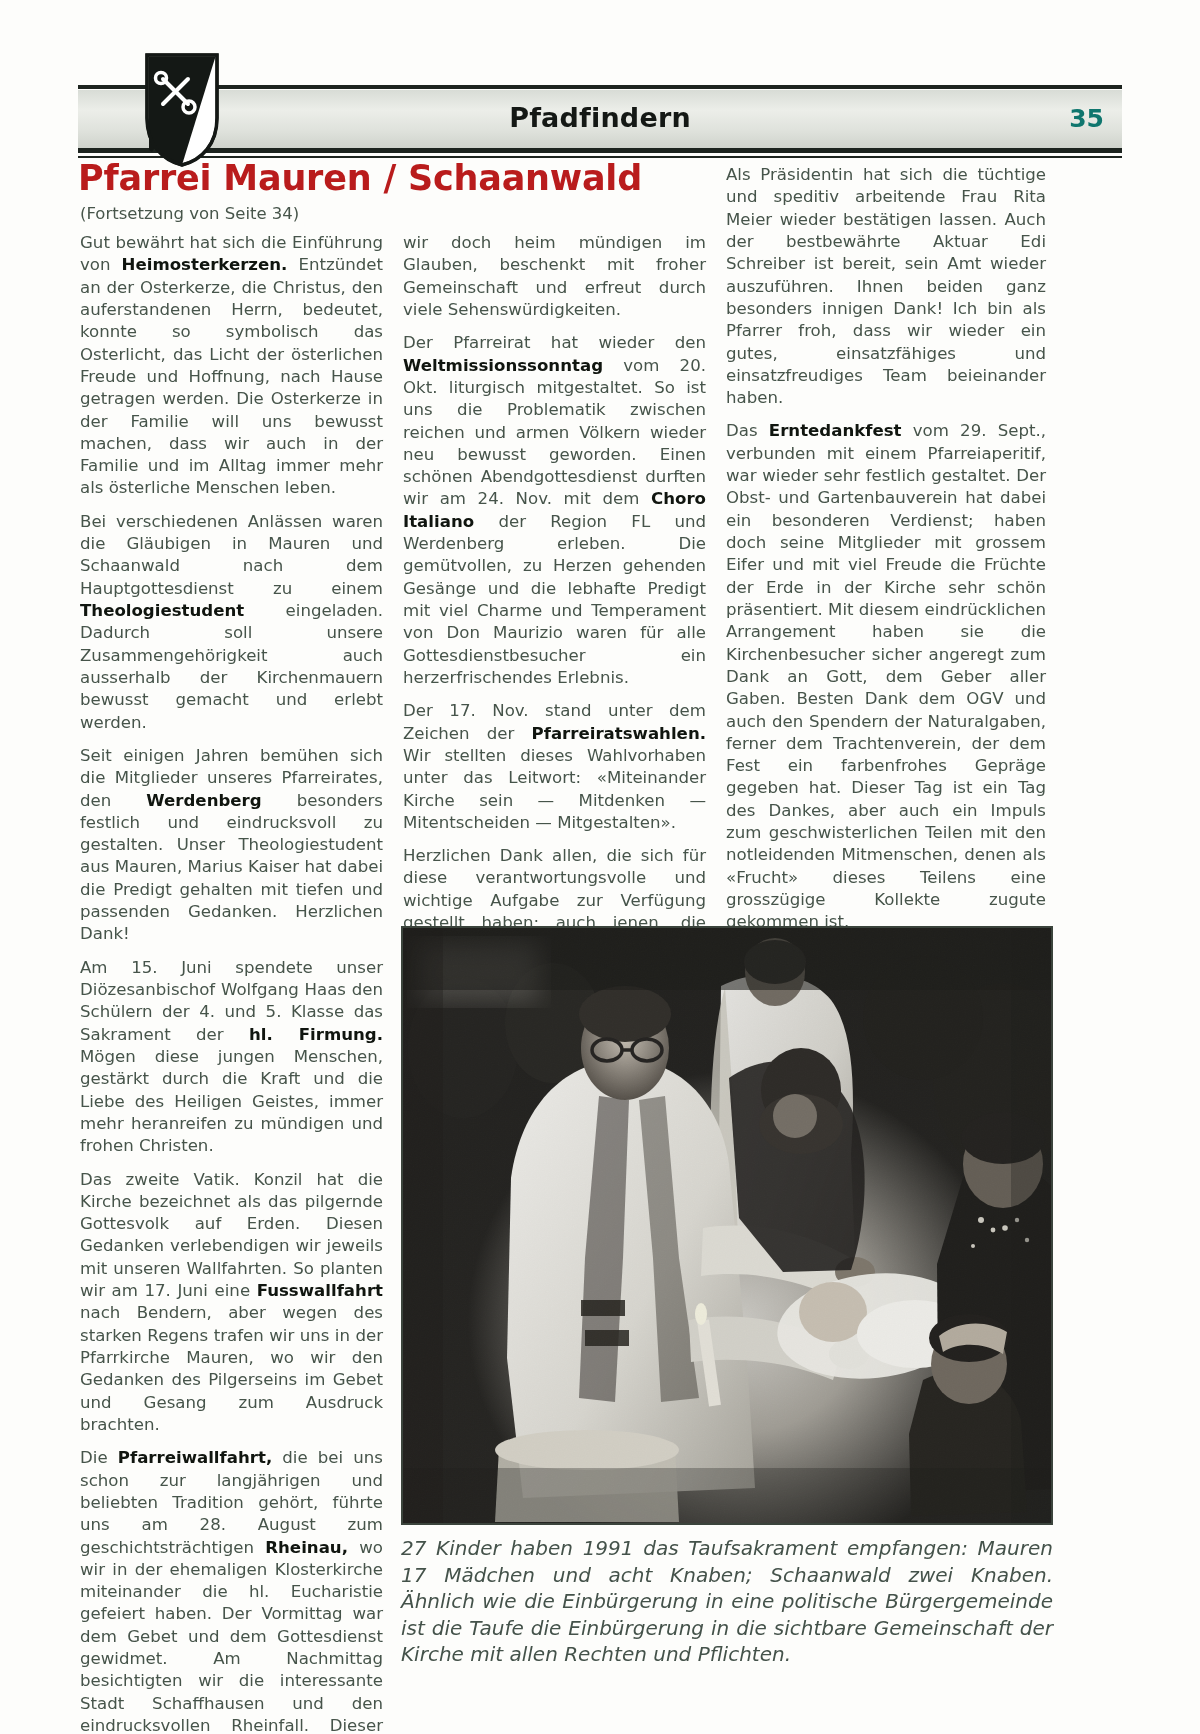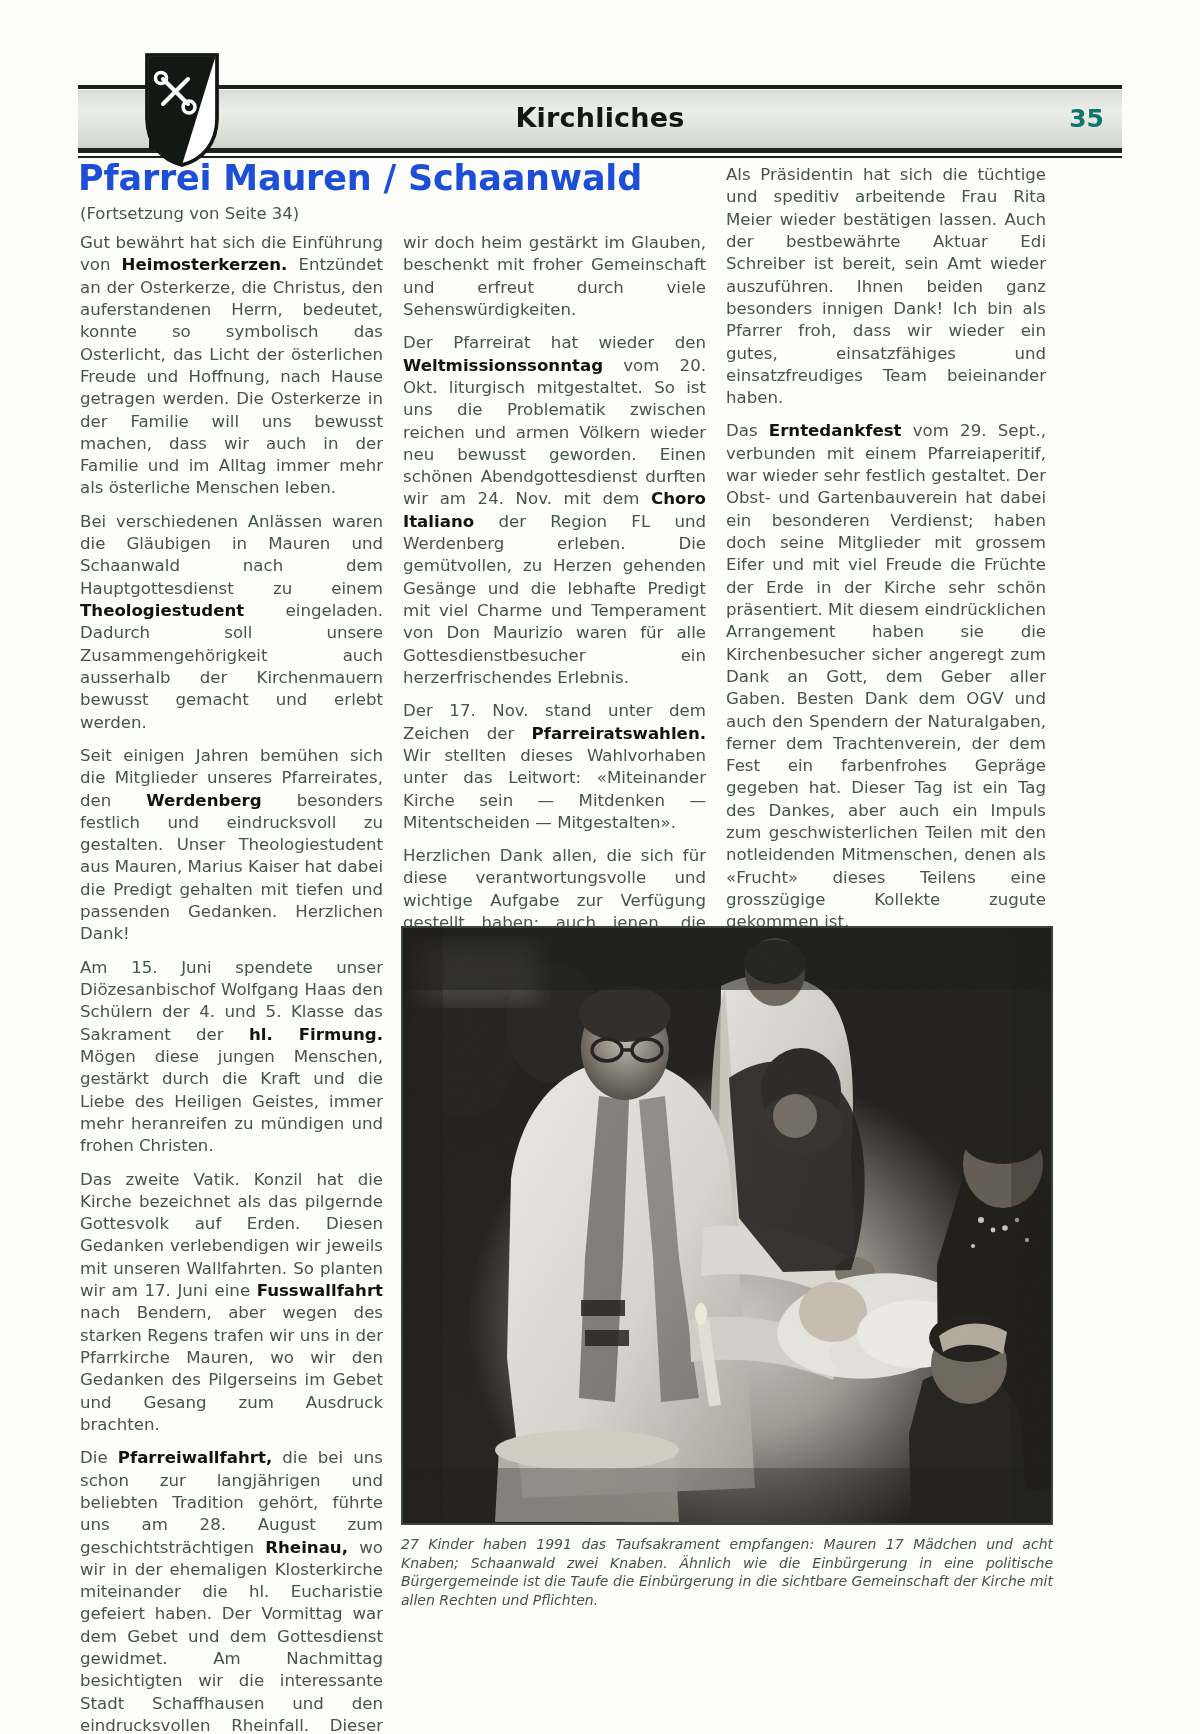--- a/index.html
+++ b/index.html
@@ -95,21 +95,21 @@
   }
 
   
   .headline {
     position: absolute;
     left: 0;
     top: 106px;
     font-size: 35px;
     font-weight: bold;
     letter-spacing: -0.2px;
-    color: #1d4ed8;
+    color: #b91c1c;
   }
   .contnote {
     position: absolute;
     left: 2px;
     top: 152px;
     font-size: 16.5px;
     color: #47554a;
     text-align: right;
   }
 
@@ -166,37 +166,37 @@
     width: 100%;
     height: 100%;
     display: block;
   }
 
   .caption {
     position: absolute;
     left: 323px;
     top: 1483px;
     width: 652px;
-    font-size: 14px;
+    font-size: 20px;
     line-height: 1.33;
     font-style: italic;
     color: #44524a;
     text-align: justify;
   }
 </style>
 </head>
 <body>
 
 <div class="page">
   <div class="page-inner">
 
     <div class="masthead">
       <div class="rule-top"></div>
       <div class="bar"></div>
-      <div class="masthead-title">Kirchliches</div>
+      <div class="masthead-title">Pfadfindern</div>
       <div class="masthead-pageno">35</div>
       <div class="rule-bottom"></div>
       <div class="rule-bottom2"></div>
     </div>
 
     <div class="crest">
       <svg width="76" height="116" viewBox="0 0 76 116">
         <path d="M3 3 H73 V66 C73 92 58 108 38 113 C18 108 3 92 3 66 Z" fill="#ffffff" stroke="#14181５" stroke-width="0"></path>
         <path d="M3 3 H73 V66 C73 92 58 108 38 113 C18 108 3 92 3 66 Z" fill="#ffffff" stroke="#141815" stroke-width="3"></path>
         <path d="M5 5 H71 L5 98 Z" fill="#141815"></path>
@@ -219,21 +219,21 @@
     <div class="col c1">
       <p><span>Gut bewährt hat sich die Einführung von </span><b>Heimosterkerzen.</b><span> Entzündet an der Osterkerze, die Christus, den auferstandenen Herrn, bedeutet, konnte so symbolisch das Osterlicht, das Licht der österlichen Freude und Hoffnung, nach Hause getragen werden. Die Osterkerze in der Familie will uns bewusst machen, dass wir auch in der Familie und im Alltag immer mehr als österliche Menschen leben.</span></p>
       <p><span>Bei verschiedenen Anlässen waren die Gläubigen in Mauren und Schaanwald nach dem Hauptgottesdienst zu einem </span><b>Theologiestudent</b><span> eingeladen. Dadurch soll unsere Zusammengehörigkeit auch ausserhalb der Kirchenmauern bewusst gemacht und erlebt werden.</span></p>
       <p><span>Seit einigen Jahren bemühen sich die Mitglieder unseres Pfarreirates, den </span><b>Werdenberg</b><span> besonders festlich und eindrucksvoll zu gestalten. Unser Theologiestudent aus Mauren, Marius Kaiser hat dabei die Predigt gehalten mit tiefen und passenden Gedanken. Herzlichen Dank!</span></p>
       <p><span>Am 15. Juni spendete unser Diözesanbischof Wolfgang Haas den Schülern der 4. und 5. Klasse das Sakrament der </span><b>hl. Firmung.</b><span> Mögen diese jungen Menschen, gestärkt durch die Kraft und die Liebe des Heiligen Geistes, immer mehr heranreifen zu mündigen und frohen Christen.</span></p>
       <p><span>Das zweite Vatik. Konzil hat die Kirche bezeichnet als das pilgernde Gottesvolk auf Erden. Diesen Gedanken verlebendigen wir jeweils mit unseren Wallfahrten. So planten wir am 17. Juni eine </span><b>Fusswallfahrt</b><span> nach Bendern, aber wegen des starken Regens trafen wir uns in der Pfarrkirche Mauren, wo wir den Gedanken des Pilgerseins im Gebet und Gesang zum Ausdruck brachten.</span></p>
       <p><span>Die </span><b>Pfarreiwallfahrt,</b><span> die bei uns schon zur langjährigen und beliebten Tradition gehört, führte uns am 28. August zum geschichtsträchtigen </span><b>Rheinau,</b><span> wo wir in der ehemaligen Klosterkirche miteinander die hl. Eucharistie gefeiert haben. Der Vormittag war dem Gebet und dem Gottesdienst gewidmet. Am Nachmittag besichtigten wir die interessante Stadt Schaffhausen und den eindrucksvollen Rheinfall. Dieser Tag war für alle Teilnehmer sehr bereichernd, kehrten</span></p>
     </div>
 
     <div class="col c2">
-      <p><span>wir doch heim gestärkt im Glauben, beschenkt mit froher Gemeinschaft und erfreut durch viele Sehenswürdigkeiten.</span></p>
+      <p><span>wir doch heim mündigen im Glauben, beschenkt mit froher Gemeinschaft und erfreut durch viele Sehenswürdigkeiten.</span></p>
       <p><span>Der Pfarreirat hat wieder den </span><b>Weltmissionssonntag</b><span> vom 20. Okt. liturgisch mitgestaltet. So ist uns die Problematik zwischen reichen und armen Völkern wieder neu bewusst geworden. Einen schönen Abendgottesdienst durften wir am 24. Nov. mit dem </span><b>Choro Italiano</b><span> der Region FL und Werdenberg erleben. Die gemütvollen, zu Herzen gehenden Gesänge und die lebhafte Predigt mit viel Charme und Temperament von Don Maurizio waren für alle Gottesdienstbesucher ein herzerfrischendes Erlebnis.</span></p>
       <p><span>Der 17. Nov. stand unter dem Zeichen der </span><b>Pfarreiratswahlen.</b><span> Wir stellten dieses Wahlvorhaben unter das Leitwort: «Miteinander Kirche sein — Mitdenken — Mitentscheiden — Mitgestalten».</span></p>
       <p><span>Herzlichen Dank allen, die sich für diese verantwortungsvolle und wichtige Aufgabe zur Verfügung gestellt haben; auch jenen, die nicht gewählt worden sind. Den Mitgliedern, die durch ihren Rücktritt nicht mehr im Pfarreirat vertreten sind, sage ich ein herzliches Vergelt's Gott für ihre selbstlose und wertvolle Mitarbeit im Dienste unserer Pfarrei Mauren-Schaanwald. Dank auch den Gläubigen, die sich an der Wahl beteiligt haben. Sie haben dadurch ihre Verbundenheit und Mitverantwortung für unser Pfarreileben zum Ausdruck gebracht.</span></p>
     </div>
 
     <div class="col c3">
       <p><span>Als Präsidentin hat sich die tüchtige und speditiv arbeitende Frau Rita Meier wieder bestätigen lassen. Auch der bestbewährte Aktuar Edi Schreiber ist bereit, sein Amt wieder auszuführen. Ihnen beiden ganz besonders innigen Dank! Ich bin als Pfarrer froh, dass wir wieder ein gutes, einsatzfähiges und einsatzfreudiges Team beieinander haben.</span></p>
       <p><span>Das </span><b>Erntedankfest</b><span> vom 29. Sept., verbunden mit einem Pfarreiaperitif, war wieder sehr festlich gestaltet. Der Obst- und Gartenbauverein hat dabei ein besonderen Verdienst; haben doch seine Mitglieder mit grossem Eifer und mit viel Freude die Früchte der Erde in der Kirche sehr schön präsentiert. Mit diesem eindrücklichen Arrangement haben sie die Kirchenbesucher sicher angeregt zum Dank an Gott, dem Geber aller Gaben. Besten Dank dem OGV und auch den Spendern der Naturalgaben, ferner dem Trachtenverein, der dem Fest ein farbenfrohes Gepräge gegeben hat. Dieser Tag ist ein Tag des Dankes, aber auch ein Impuls zum geschwisterlichen Teilen mit den notleidenden Mitmenschen, denen als «Frucht» dieses Teilens eine grosszügige Kollekte zugute gekommen ist.</span></p>
       <p><span>Besonderes Augenmerk richten wir im Pfarreirat auf die </span><b>Erwachsenenbildung</b><span> in unserer Pfarrei, besonders im religiösen Bereich. Der bei uns schon bestens bekannte Dekan Dr. Herbert Spieler von Frastanz hat bei uns im Nov. zwei Vorträge gehalten über das «Vater Unser» . Dieses uns von frühester Jugend an vertraute Gebet des Herrn ist besonders der</span></p>
     </div>

